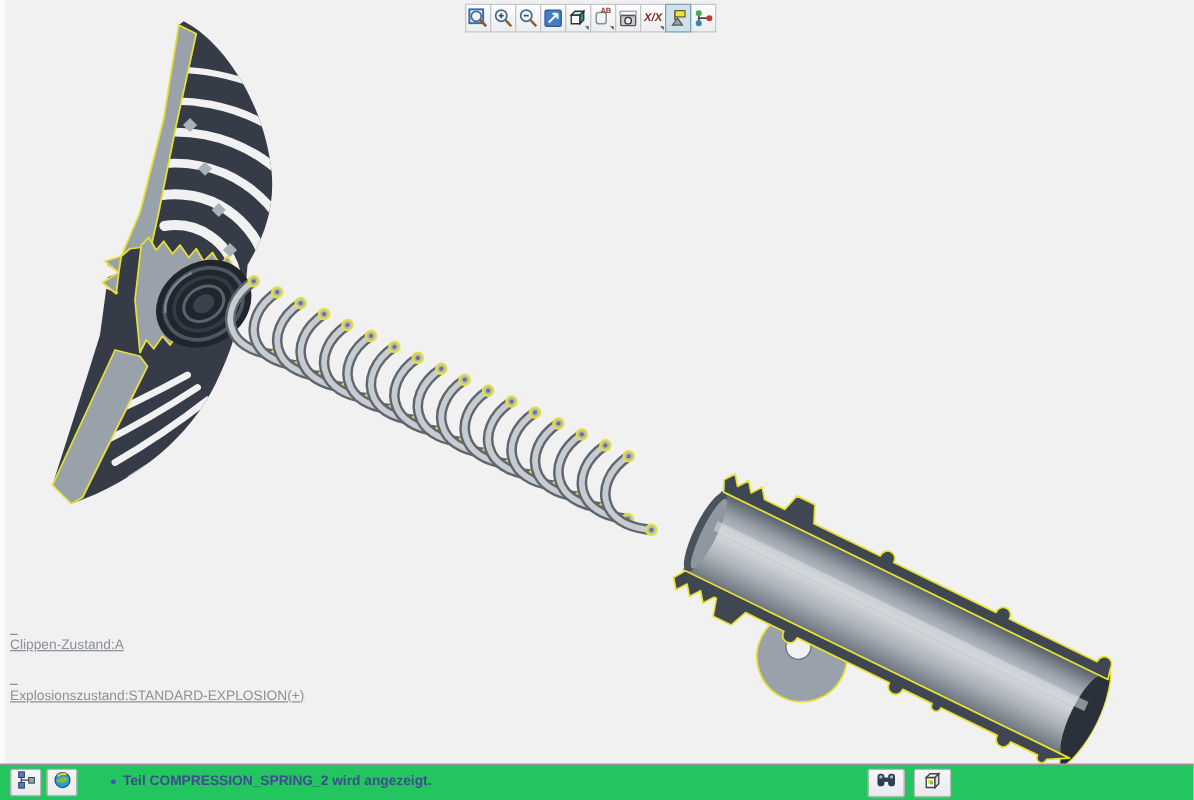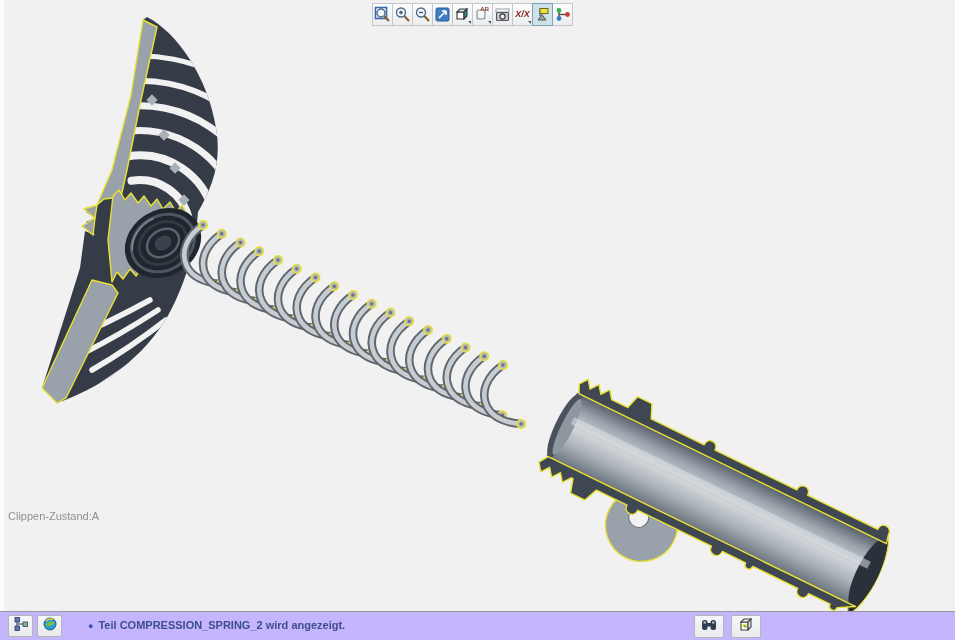--- a/index.html
+++ b/index.html
@@ -23,26 +23,26 @@
   .corner-caret{
     position:absolute;right:1px;bottom:1px;width:0;height:0;
     border-left:3px solid transparent;border-top:3px solid #555;
   }
   .ab-txt{font-size:6px;font-weight:bold;color:#8a3a2a;position:absolute;top:2px;right:3px;letter-spacing:0;}
   .xx-txt{font-size:9px;font-weight:bold;color:#8a2a22;font-style:italic;line-height:9px;}
   
   .viewport-svg{position:absolute;left:0;top:0;}
   .state-overlay{
     position:absolute;left:8px;top:483px;color:#8d9095;font-size:11px;line-height:13.5px;
-    white-space:pre;z-index:3;
+    white-space:pre;z-index:3;text-decoration:underline;
   }
   
   .statusbar{
     position:absolute;left:0;top:611px;width:955px;height:29px;box-sizing:border-box;
-    background:#c4b5fd;border-top:1px solid #98989c;z-index:6;
+    background:#22c55e;border-top:1px solid #98989c;z-index:6;
   }
   .sbtn{
     position:absolute;box-sizing:border-box;border:1px solid #b4b6b9;border-radius:2px;
     background:linear-gradient(#f6f7f8,#e9eaeb);display:flex;align-items:center;justify-content:center;
   }
   .msg{position:absolute;left:88px;top:7px;font-size:11px;font-weight:bold;color:#3d4e8c;}
   .msg .bullet{color:#3f51b5;margin-right:5px;font-size:9px;}
 </style>
 </head>
 <body>
@@ -176,20 +176,21 @@
              L296,44 C296,53 308,53 308,44
              L332,44 C332,50 340,50 340,44
              L356,35 Z" fill="#3f4752" stroke="#e8e133" stroke-width="1.4" stroke-linejoin="round"></path>
 
     <rect x="20" y="-12" width="330" height="8" fill="#dde1e4" opacity="0.55"></rect>
   </g>
 </svg>
 
 <div class="state-overlay">
   <div>Clippen-Zustand:A</div>
+  <div>Explosionszustand:STANDARD-EXPLOSION(+)</div>
 </div>
 
 <div class="toolbar">
   <div class="tbtn">
     <span>
       <svg width="17" height="17">
           <rect x="1.5" y="1.5" width="11" height="11" fill="none" stroke="#3a6ab0" stroke-width="1.6"></rect>
           <circle cx="7" cy="7" r="4" fill="#eef4fa" stroke="#4a6a8a" stroke-width="1.4"></circle>
           <line x1="10" y1="10" x2="15" y2="15" stroke="#8a5a2a" stroke-width="2"></line>
         </svg>

